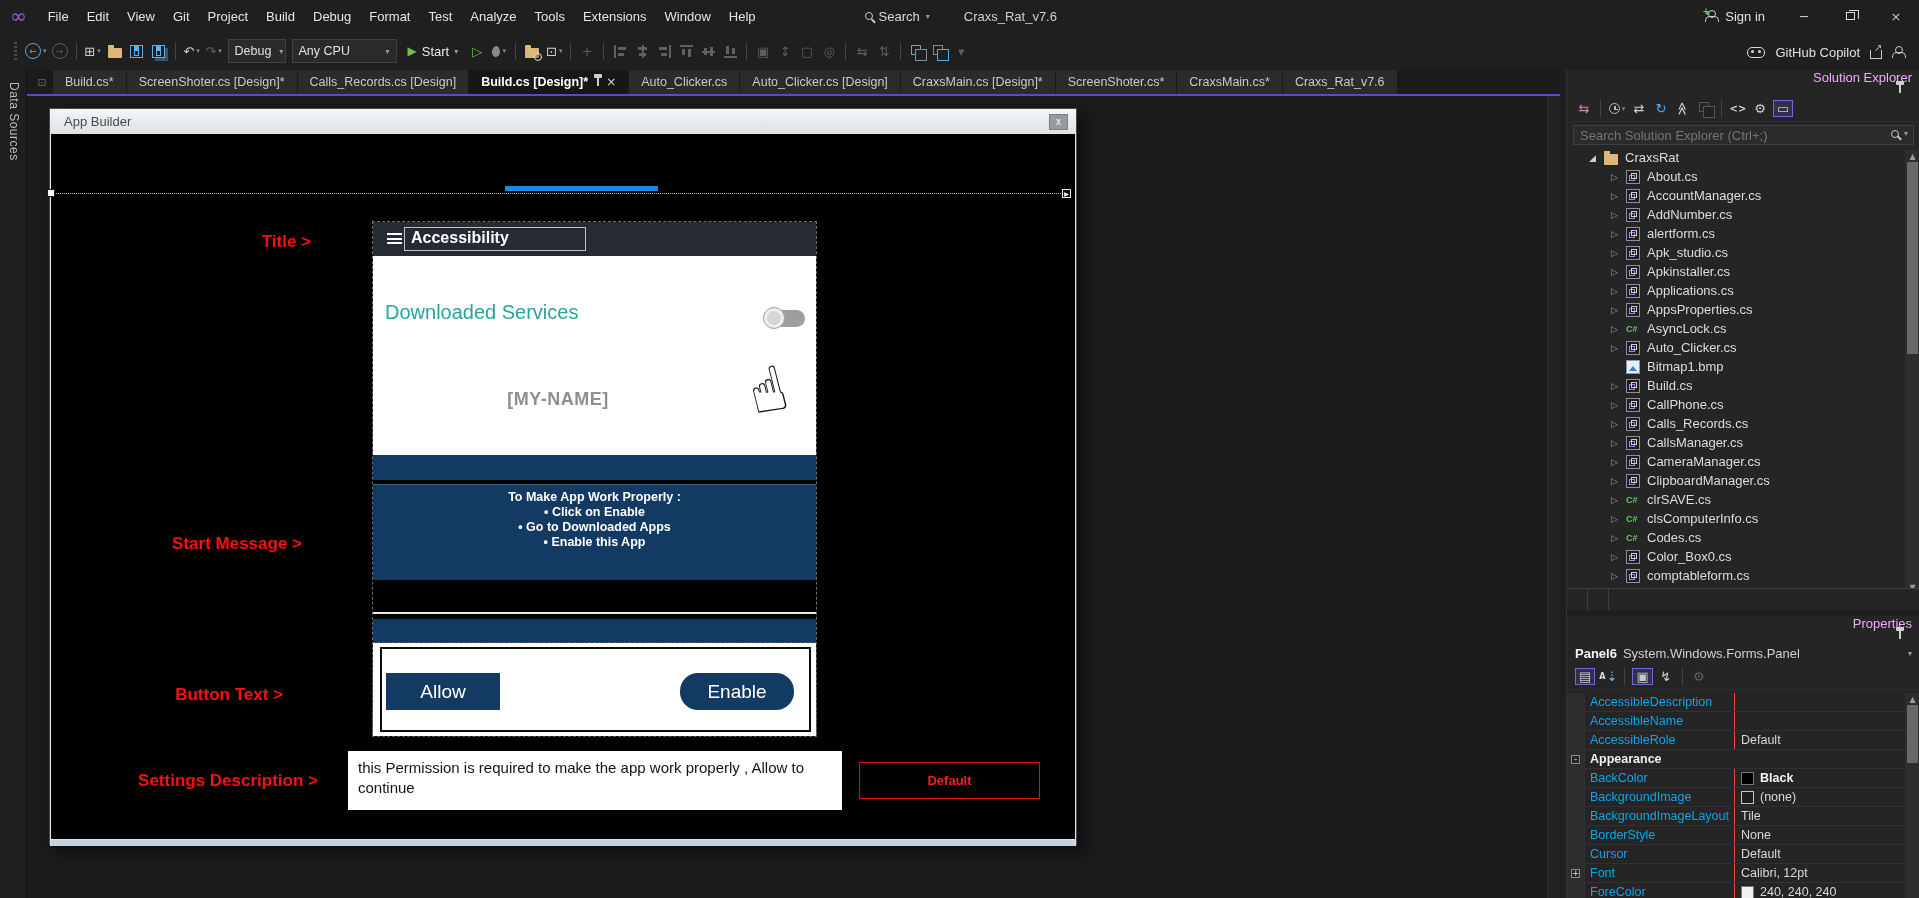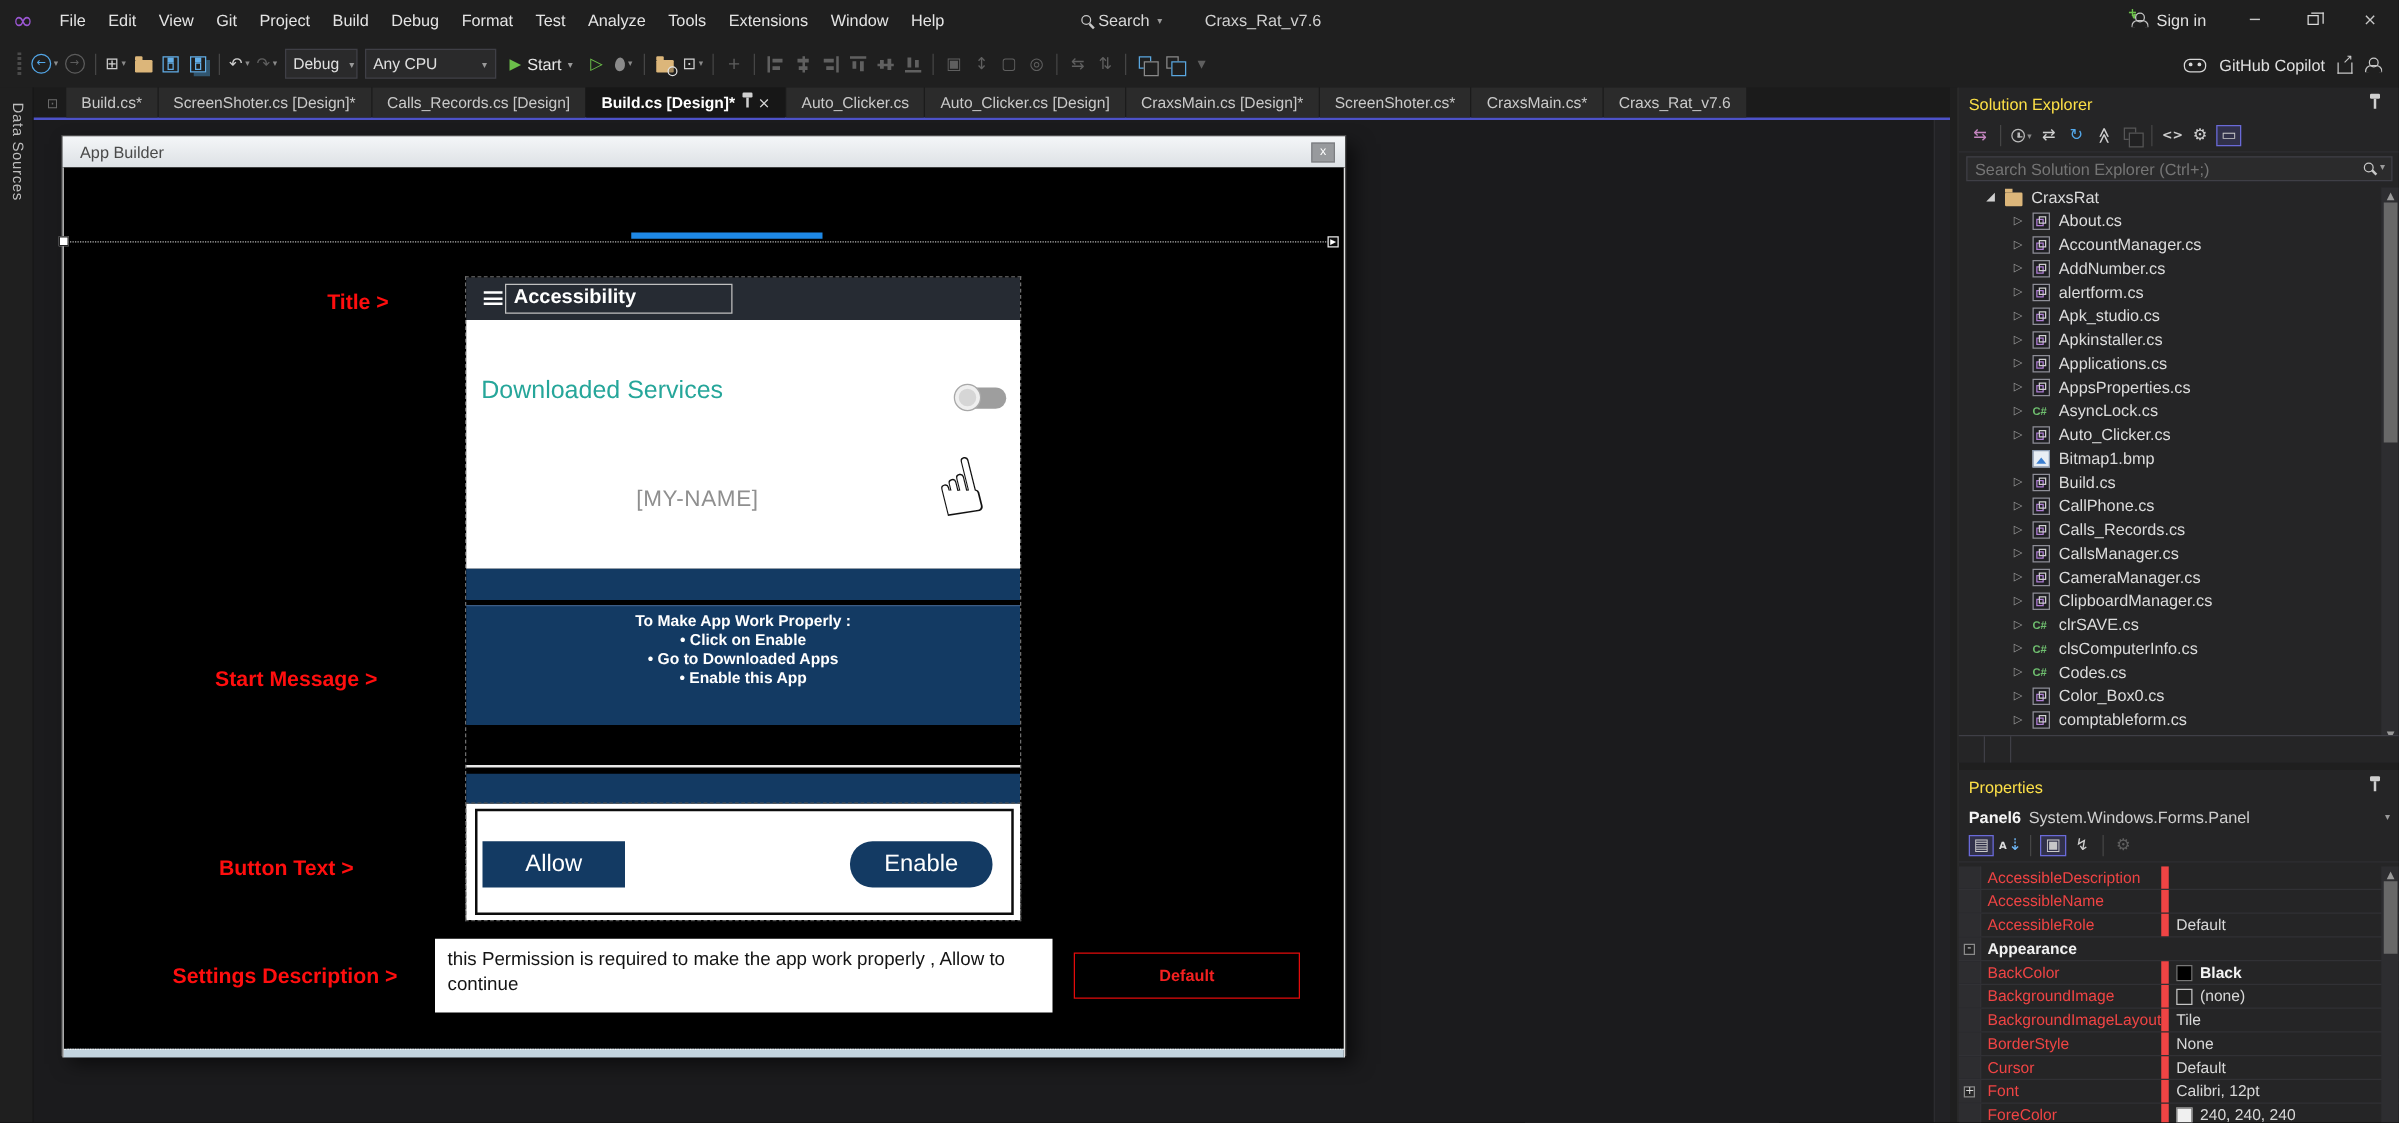--- a/index.html
+++ b/index.html
@@ -114,41 +114,41 @@
   .phone{position:absolute;left:321px;top:87px;width:445px;height:514px;background:#000;border:1px dashed #6e6e6e;}
   .ph-header{position:absolute;left:0;top:0;width:100%;height:34px;background:#262b33;}
   .hamb{position:absolute;left:14px;top:11px;width:15px;height:11px;
         background:linear-gradient(#fff,#fff) 0 0/15px 2px no-repeat,linear-gradient(#fff,#fff) 0 4.5px/15px 2px no-repeat,linear-gradient(#fff,#fff) 0 9px/15px 2px no-repeat;}
   .ph-titlebox{position:absolute;left:31px;top:5px;width:182px;height:24px;border:1px solid #c0c0c0;}
   .ph-title{position:absolute;left:38px;top:7px;font-size:16px;font-weight:bold;color:#fff;}
   .ph-body{position:absolute;left:0;top:34px;width:100%;height:199px;background:#fff;}
   .ph-service{position:absolute;left:12px;top:45px;font-size:20px;color:#26a69a;}
   .toggle{position:absolute;left:392px;top:54px;width:40px;height:17px;border-radius:9px;background:#9e9e9e;}
   .toggle-thumb{position:absolute;left:-2px;top:-3px;width:22px;height:22px;border-radius:50%;background:#d6d6d6;border:1px solid #a8a8a8;box-shadow:inset 0 0 0 3px #efefef;}
-  .ph-name{position:absolute;left:30px;top:133px;width:310px;text-align:center;font-size:18px;color:#8f8f8f;letter-spacing:.5px;}
+  .ph-name{position:absolute;left:30px;top:133px;width:310px;text-align:center;font-size:18px;color:#8f8f8f;letter-spacing:.5px;font-weight:bold;}
   .hand{position:absolute;left:376px;top:104px;font-size:62px;color:#111;transform:rotate(-14deg);line-height:1;}
   .navy1{position:absolute;left:0;top:233px;width:100%;height:25px;background:#133a63;}
   .navy2{position:absolute;left:0;top:262px;width:100%;height:96px;background:#133a63;border-top:1px solid #3c5d85;}
   .instr{width:100%;text-align:center;font-size:12.5px;font-weight:bold;color:#fff;line-height:15px;}
   .navy2 .instrwrap{padding-top:5px;}
   .whiteline{position:absolute;left:0;top:390px;width:100%;height:2px;background:#e8e8e8;}
   .navy3{position:absolute;left:0;top:397px;width:100%;height:24px;background:#133a63;}
   .ph-btnzone{position:absolute;left:0;top:421px;width:100%;height:93px;background:#fff;outline:1px dashed #555;}
   .ph-btnbox{position:absolute;left:7px;top:4px;width:431px;height:85px;border:2px solid #0c0c0c;}
   .ph-btn{position:absolute;top:30px;width:114px;height:37px;background:#133a63;color:#fff;font-size:19px;display:flex;align-items:center;justify-content:center;}
   .ph-allow{left:13px;} .ph-enable{left:307px;border-radius:18px;}
   .descbox{position:absolute;left:297px;top:617px;width:494px;height:59px;background:#fff;color:#141414;font-size:15px;line-height:20px;padding:7px 10px;}
   .defaultbtn{position:absolute;left:808px;top:628px;width:181px;height:37px;border:1px solid #e30b0b;color:#f32020;font-size:13px;font-weight:bold;display:flex;align-items:center;justify-content:center;}
 
   
   .rightcol{position:absolute;left:1566px;top:70px;width:353px;height:828px;background:#1f1f1f;border-left:1px solid #333;}
   .panel{position:absolute;left:0;width:353px;background:#252526;}
   .sepanel{top:0;height:540px;}
   .proppanel{top:546px;height:282px;}
-  .phead{height:26px;display:flex;align-items:center;padding:0 8px;font-size:13px;color:#fde047;}
+  .phead{height:26px;display:flex;align-items:flex-end;padding:0 8px;font-size:13px;color:#f0abfc;flex-direction:column;}
   .phead-icons{margin-left:auto;display:flex;align-items:center;gap:11px;}
   .ptools{height:26px;display:flex;align-items:center;padding-left:6px;border-bottom:1px solid #2e2e32;}
   .boxed{border:1px solid #6a6ad8;background:#31314a;padding:1px 3px;}
   .clock{width:11px;height:11px;border:1.3px solid #bbb;border-radius:50%;position:relative;}
   .clock::before{content:"";position:absolute;left:4.5px;top:2px;width:1.3px;height:4px;background:#bbb;}
   .clock::after{content:"";position:absolute;left:4.5px;top:4.5px;width:4px;height:1.3px;background:#bbb;}
   .az::before{content:"A";font-size:8px;color:#ddd;margin-right:1px;font-weight:bold;}
   .az{color:#6fb8f7;}
   .searchrow{margin:3px 6px;position:relative;}
   .searchrow input{width:100%;height:20px;background:#2b2b2c;border:1px solid #3f3f46;color:#84cc16;font-size:13px;padding:0 26px 0 6px;font-family:"Liberation Sans",sans-serif;}
@@ -174,21 +174,21 @@
   .btab{font-size:12px;color:#9a9a9a;padding:3px 10px;border-right:1px solid #3f3f46;}
   .btab.active{color:#ececec;}
   .objrow{height:22px;display:flex;align-items:center;padding:0 8px;font-size:13px;gap:6px;}
   .objname{font-weight:bold;color:#f5f5f5;} .objtype{color:#cfcfcf;}
   .objrow .caret-g{margin-left:auto;}
   .pgrid{position:relative;margin-top:3px;height:208px;overflow:hidden;}
   .prow{display:flex;align-items:stretch;height:19px;border-bottom:1px solid #313135;font-size:12.5px;}
   .pgut{width:18px;background:#2d2d30;border-right:1px solid #313135;display:flex;align-items:center;justify-content:center;flex:none;}
   .pexp{width:9px;height:9px;border:1px solid #8a8a8a;color:#d8d8d8;font-size:9px;line-height:7px;text-align:center;background:#252526;}
   .pexp:empty{display:none;}
-  .plabel{width:150px;flex:none;display:flex;align-items:center;padding-left:5px;color:#ef4444;border-right:6px solid #ef4444;overflow:hidden;white-space:nowrap;}
+  .plabel{width:150px;flex:none;display:flex;align-items:center;padding-left:5px;color:#0ea5e9;border-right:1px solid #ef4444;overflow:hidden;white-space:nowrap;}
   .pval{flex:1;display:flex;align-items:center;padding-left:6px;color:#d8d8d8;overflow:hidden;white-space:nowrap;}
   .prow.category .plabel{font-weight:bold;color:#f0f0f0;border-right:none;width:auto;}
   .prow.bold .pvtext{font-weight:bold;color:#f5f5f5;}
   .swatch{display:none;width:13px;height:13px;border:1px solid #777;margin-right:6px;flex:none;}
   .swatch.show{display:inline-block;}
   .swatch.empty{border-color:#c4c4c4;background:#1e1e1e;}
 </style>
 </head>
 <body>
 

